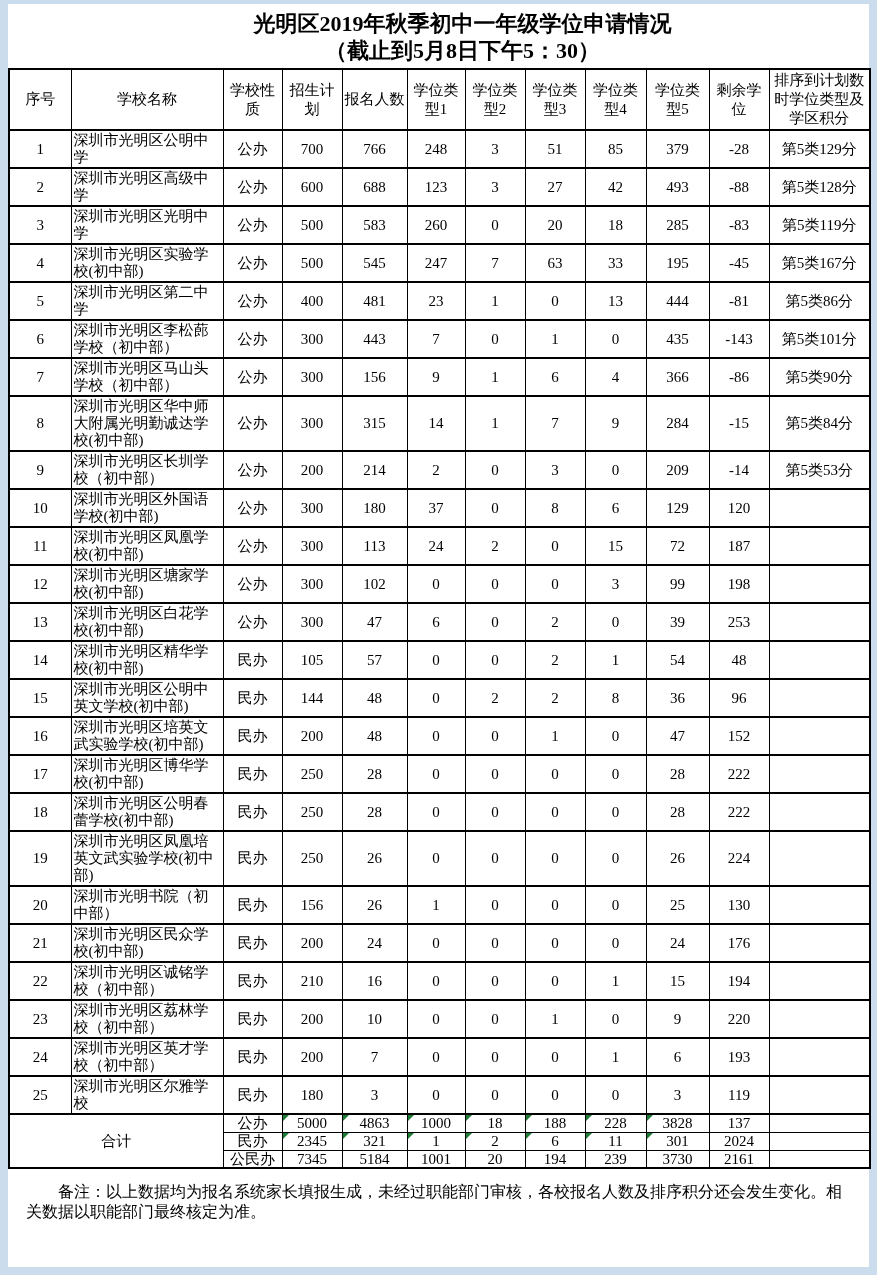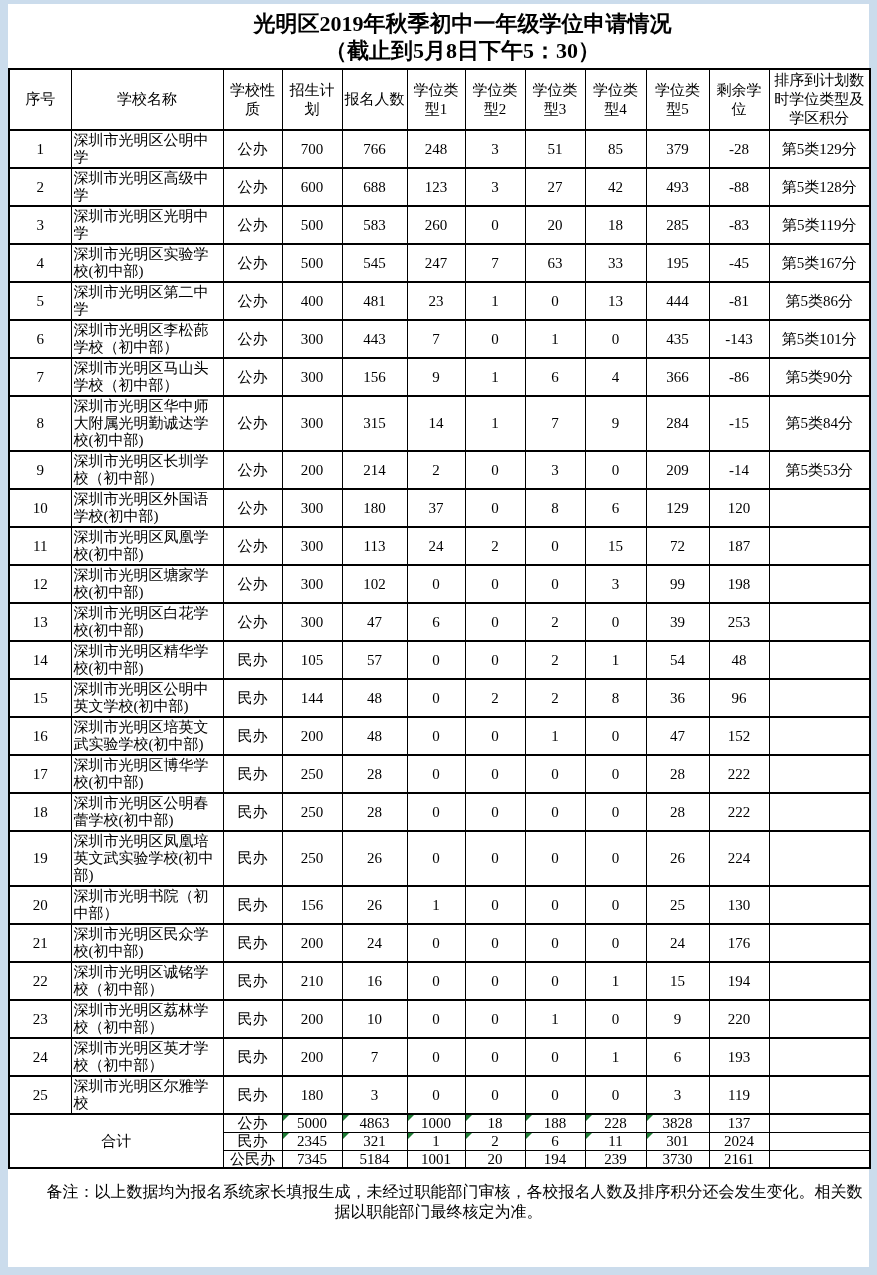--- a/index.html
+++ b/index.html
@@ -61,22 +61,21 @@
   td.flag::before{
     content:"";position:absolute;left:0;top:0;width:0;height:0;
     border-top:6px solid var(--flag-green);
     border-right:6px solid transparent;
   }
   .note{
     font-size:16px;
     line-height:20px;
     text-indent:2em;
     margin-top:13px;
-    padding:0 2px;
-    text-align:center;
+    padding:0 18px;
   }
 </style>
 </head>
 <body>
 
 <div class="sheet">
   <div class="title">
     <div>光明区2019年秋季初中一年级学位申请情况</div>
     <div>（截止到5月8日下午5：30）</div>
   </div>

